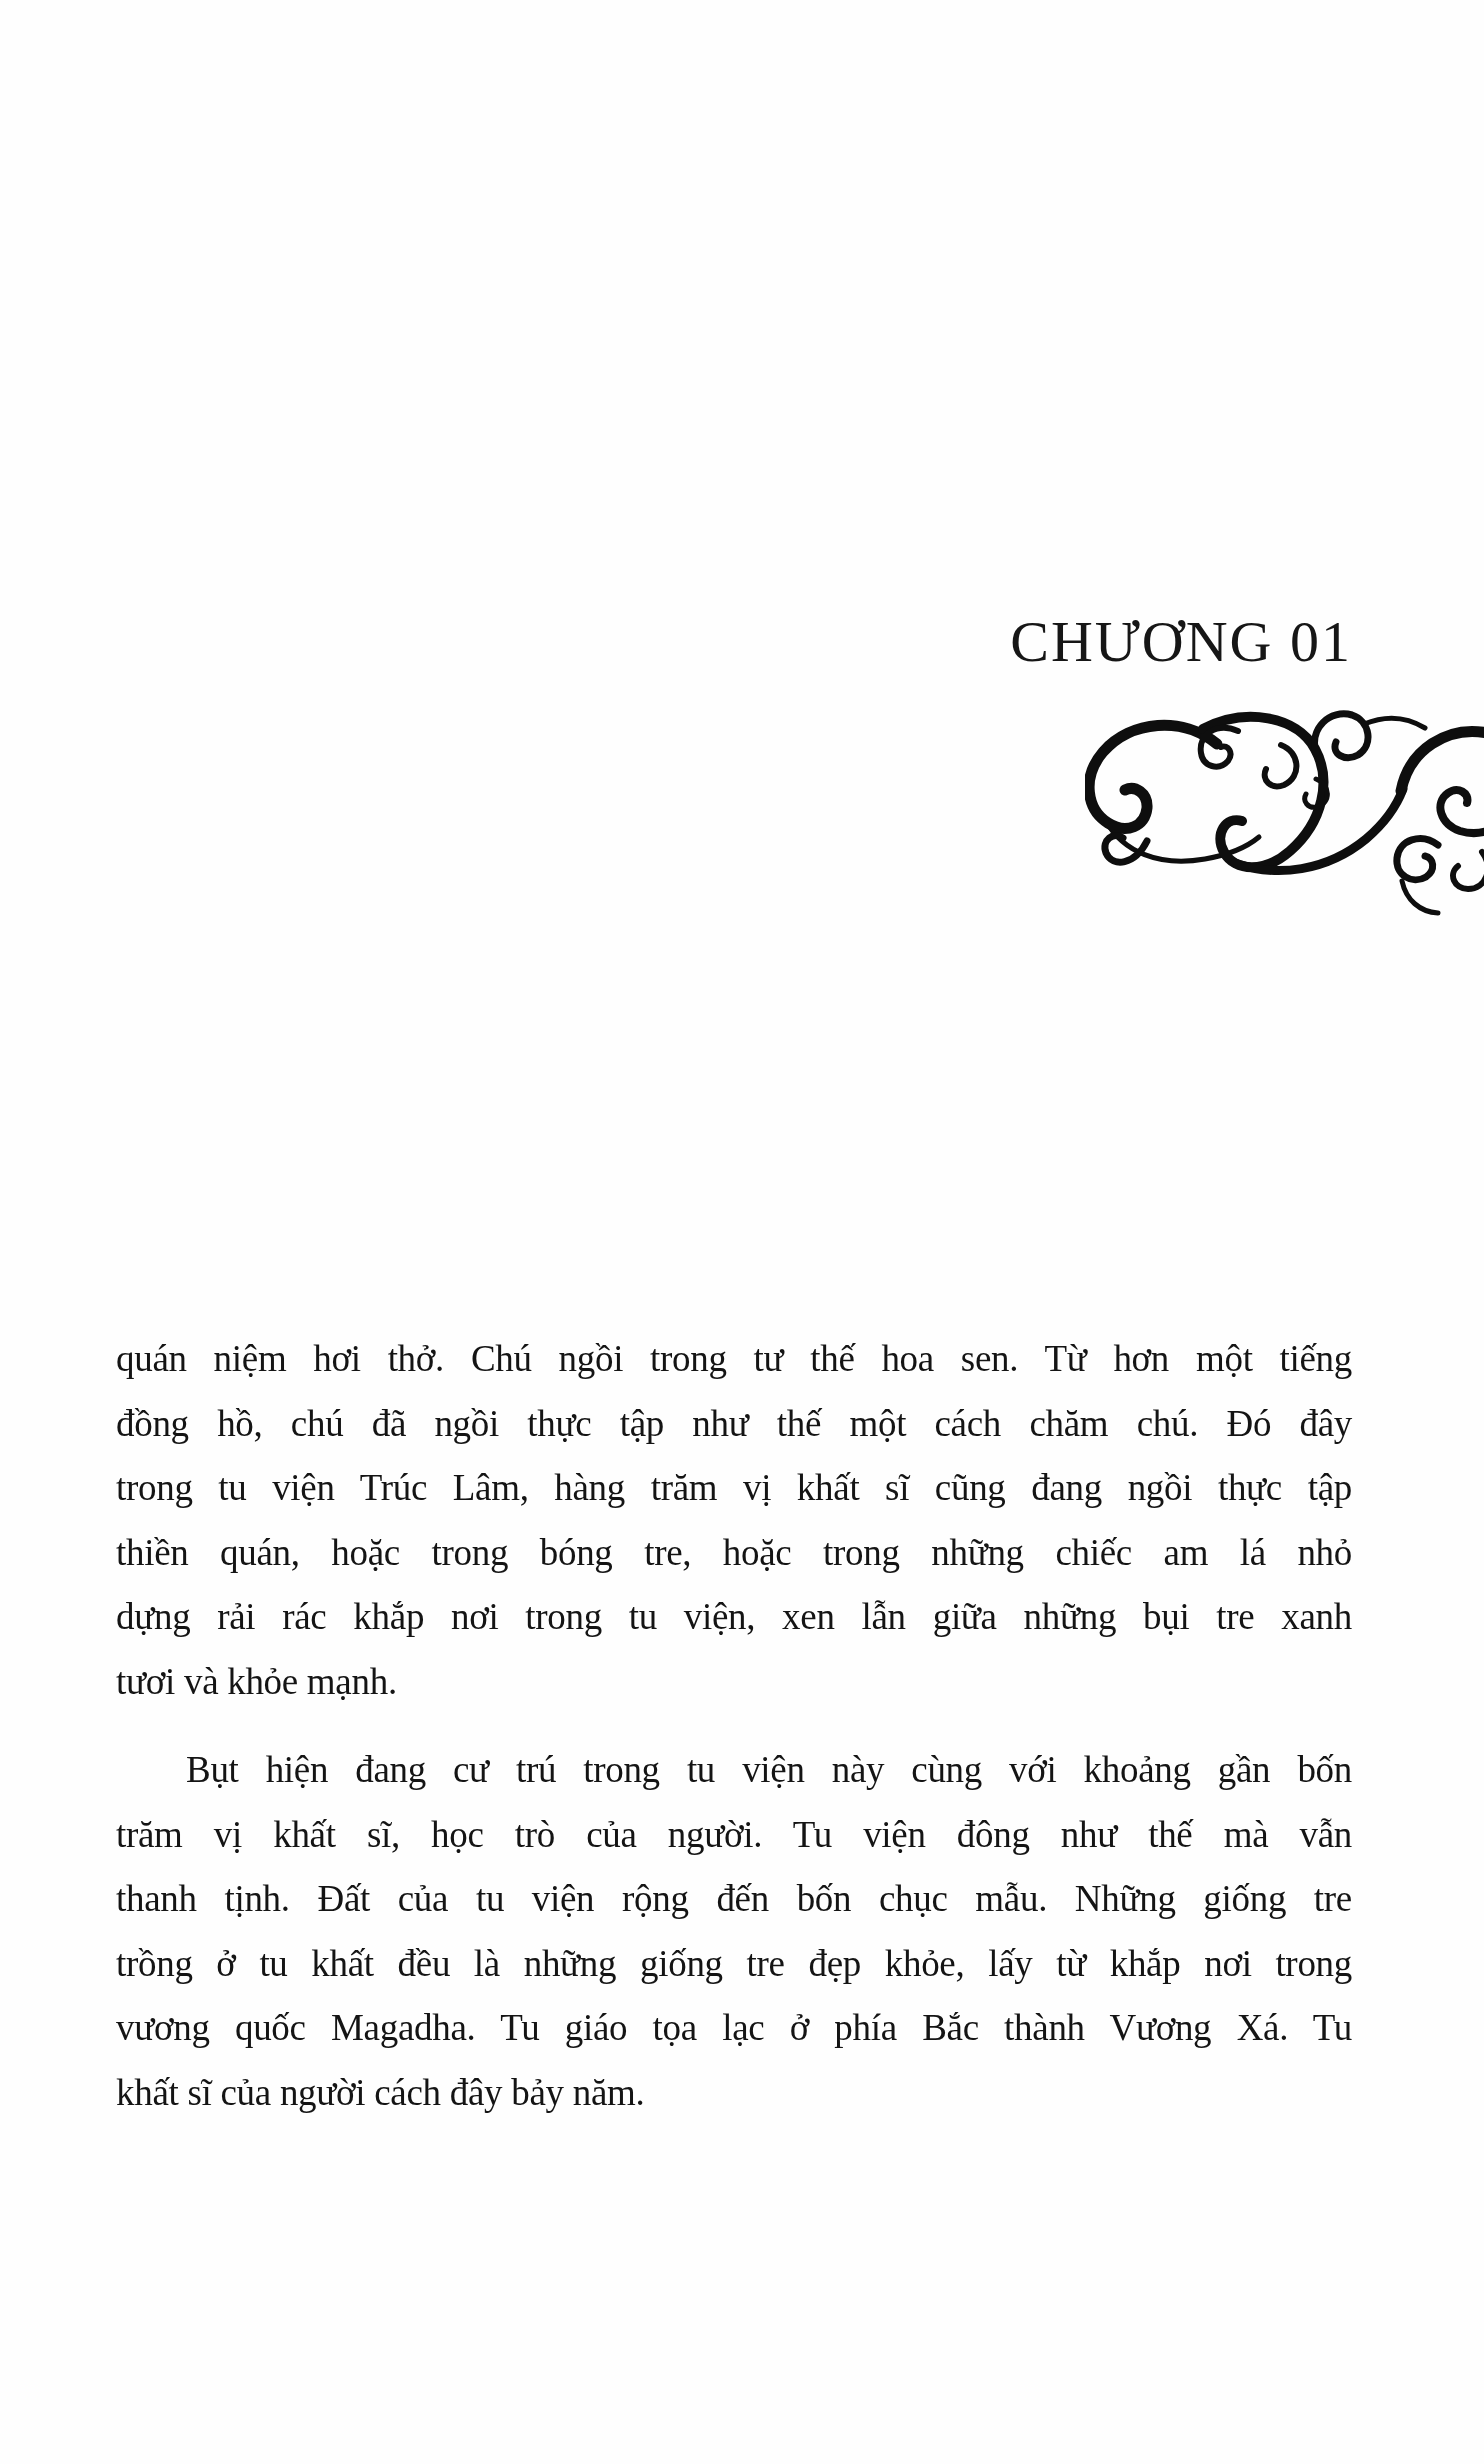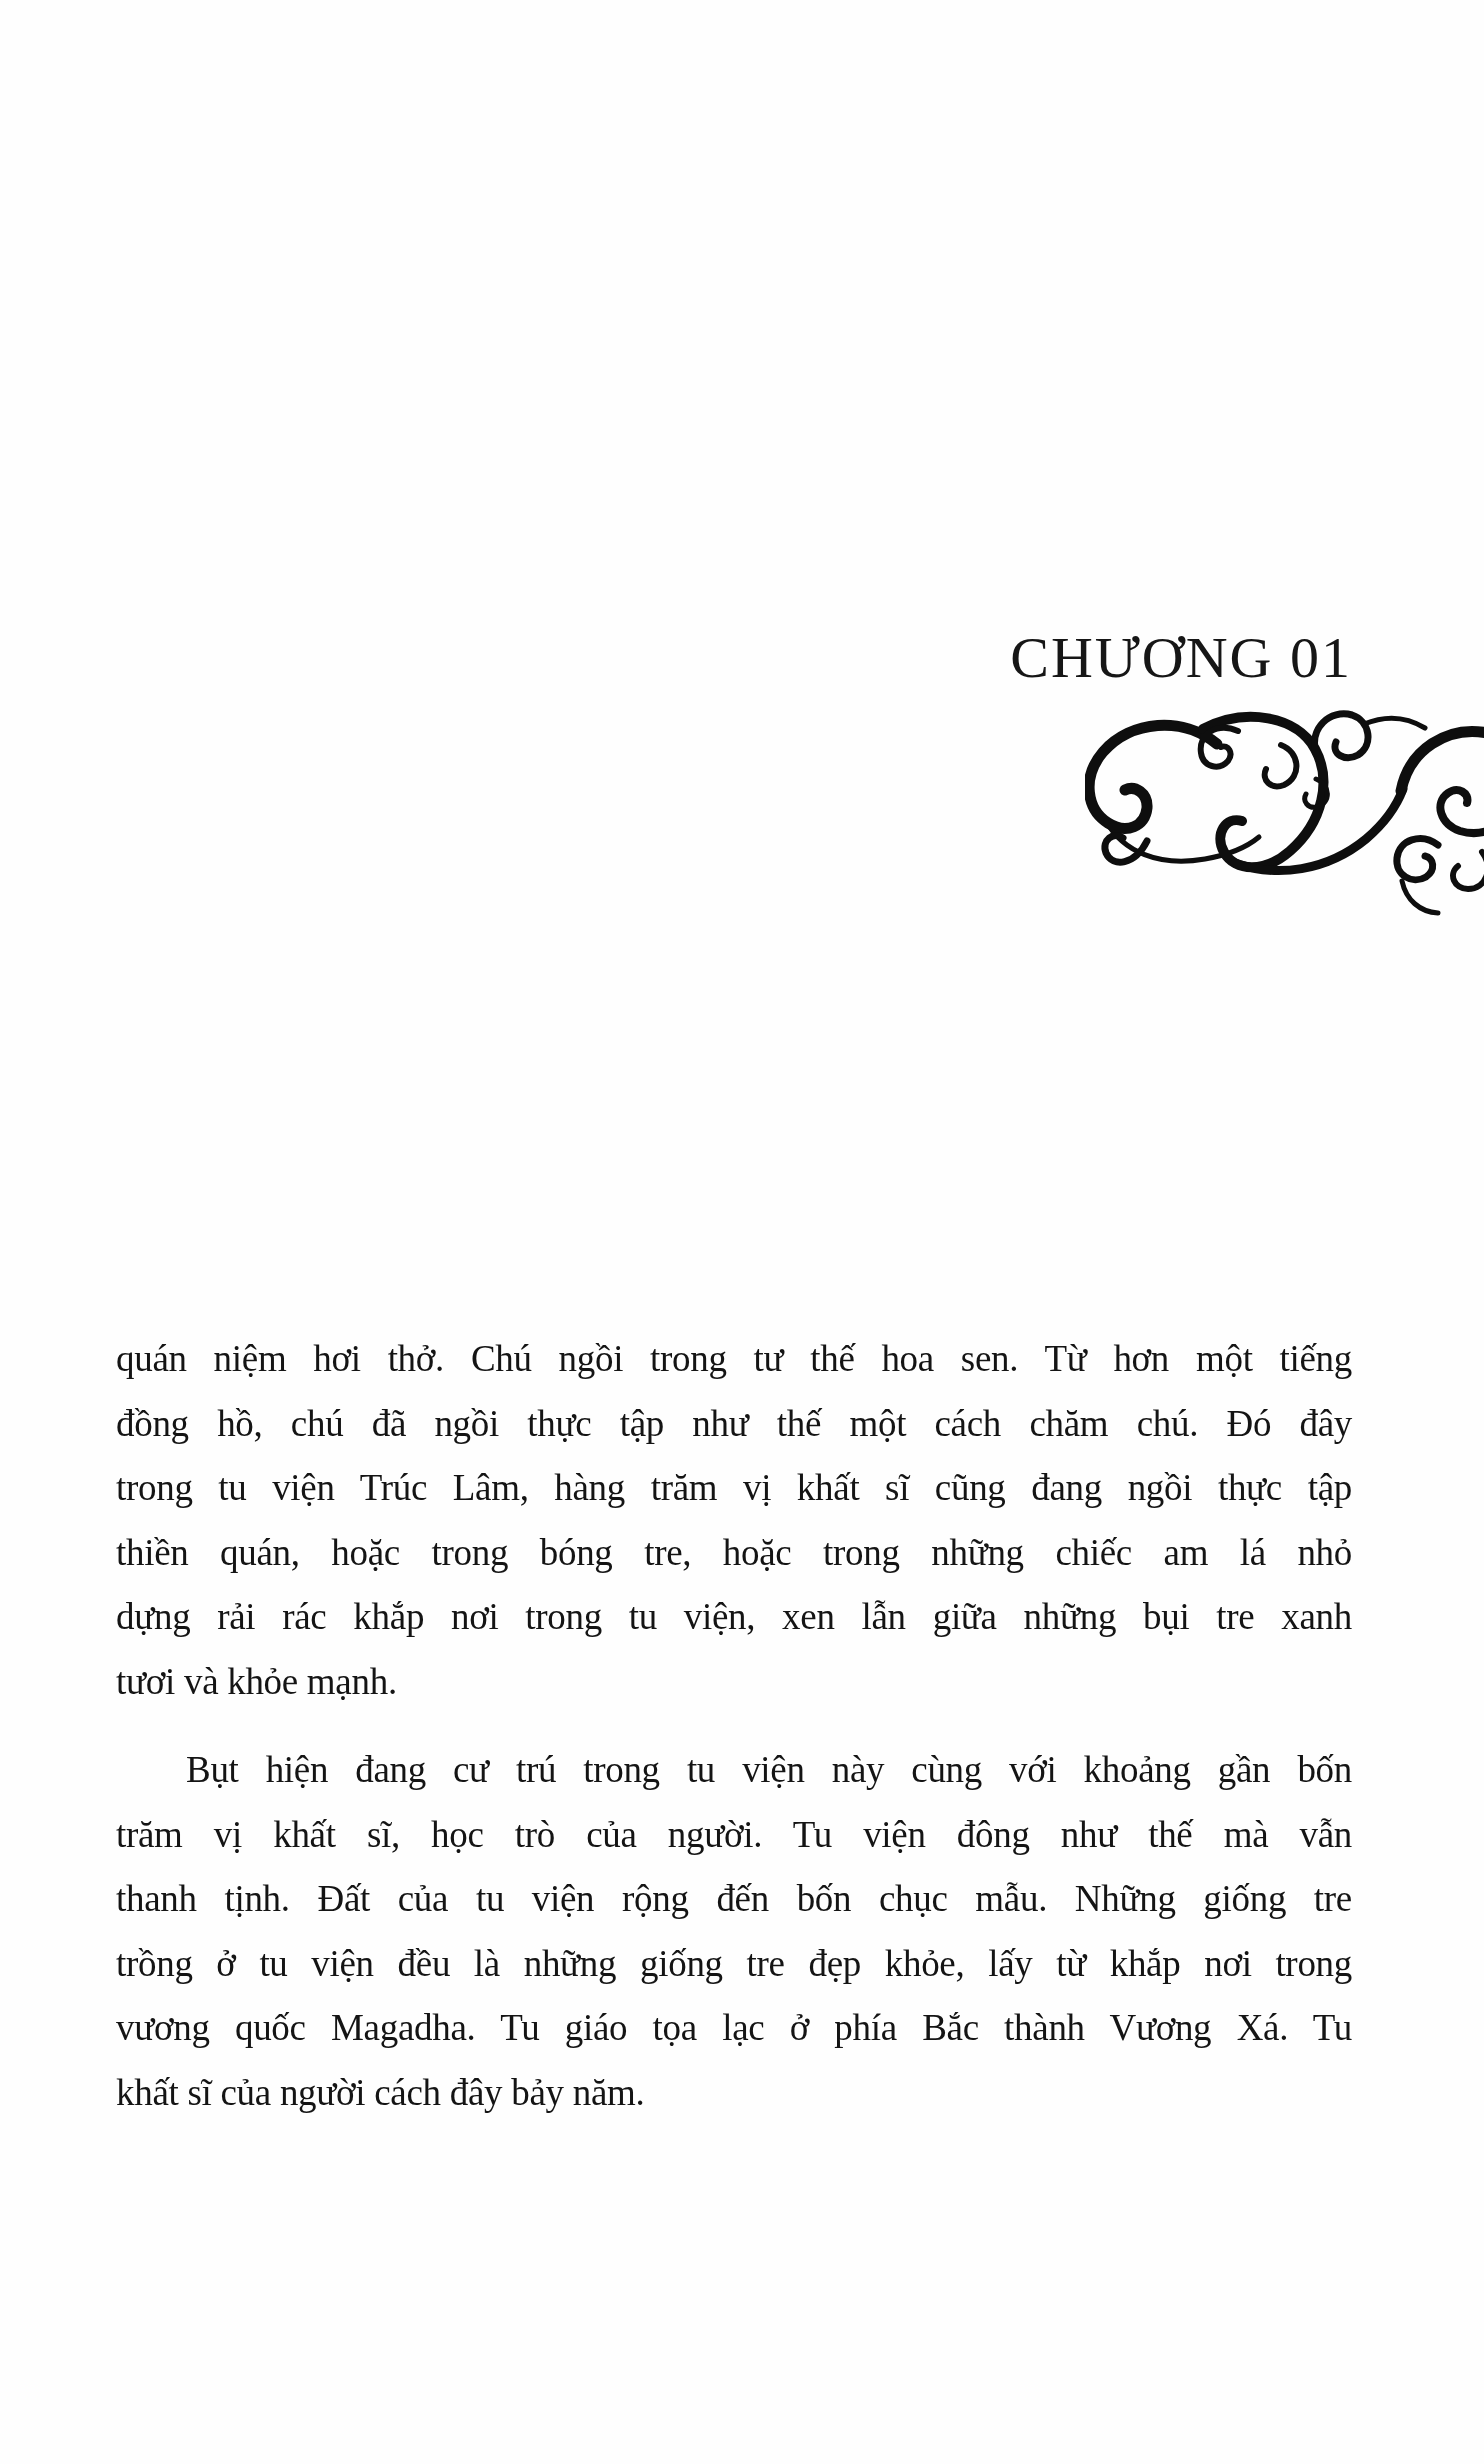--- a/index.html
+++ b/index.html
@@ -8,21 +8,21 @@
     background: #ffffff;
     overflow: hidden;
     position: relative;
     font-family: "Liberation Serif", "DejaVu Serif", serif;
     color: #141414;
   }
   .page { position: absolute; inset: 0; background: #fefefe; }
 
   .chapter-label {
     position: absolute;
-    right: 132px; top: 624px;
+    right: 132px; top: 608px;
     font-size: 58px;
     letter-spacing: 2px;
     white-space: nowrap;
     color: #161616;
   }
 
   .ornament {
     position: absolute;
     left: 1085px; top: 700px;
     width: 430px; height: 218px;
@@ -130,20 +130,20 @@
       <div class="line">đồng hồ, chú đã ngồi thực tập như thế một cách chăm chú. Đó đây</div>
       <div class="line">trong tu viện Trúc Lâm, hàng trăm vị khất sĩ cũng đang ngồi thực tập</div>
       <div class="line">thiền quán, hoặc trong bóng tre, hoặc trong những chiếc am lá nhỏ</div>
       <div class="line">dựng rải rác khắp nơi trong tu viện, xen lẫn giữa những bụi tre xanh</div>
       <div class="line last">tươi và khỏe mạnh.</div>
     </div>
     <div class="para">
       <div class="line indent">Bụt hiện đang cư trú trong tu viện này cùng với khoảng gần bốn</div>
       <div class="line">trăm vị khất sĩ, học trò của người. Tu viện đông như thế mà vẫn</div>
       <div class="line">thanh tịnh. Đất của tu viện rộng đến bốn chục mẫu. Những giống tre</div>
-      <div class="line">trồng ở tu viện đều là những giống tre đẹp khỏe, lấy từ khắp nơi trong</div>
+      <div class="line">trồng ở tu khất đều là những giống tre đẹp khỏe, lấy từ khắp nơi trong</div>
       <div class="line">vương quốc Magadha. Tu giáo tọa lạc ở phía Bắc thành Vương Xá. Tu</div>
       <div class="line last">khất sĩ của người cách đây bảy năm.</div>
     </div>
   </div>
 
 
 </div>
 
 </body></html>

